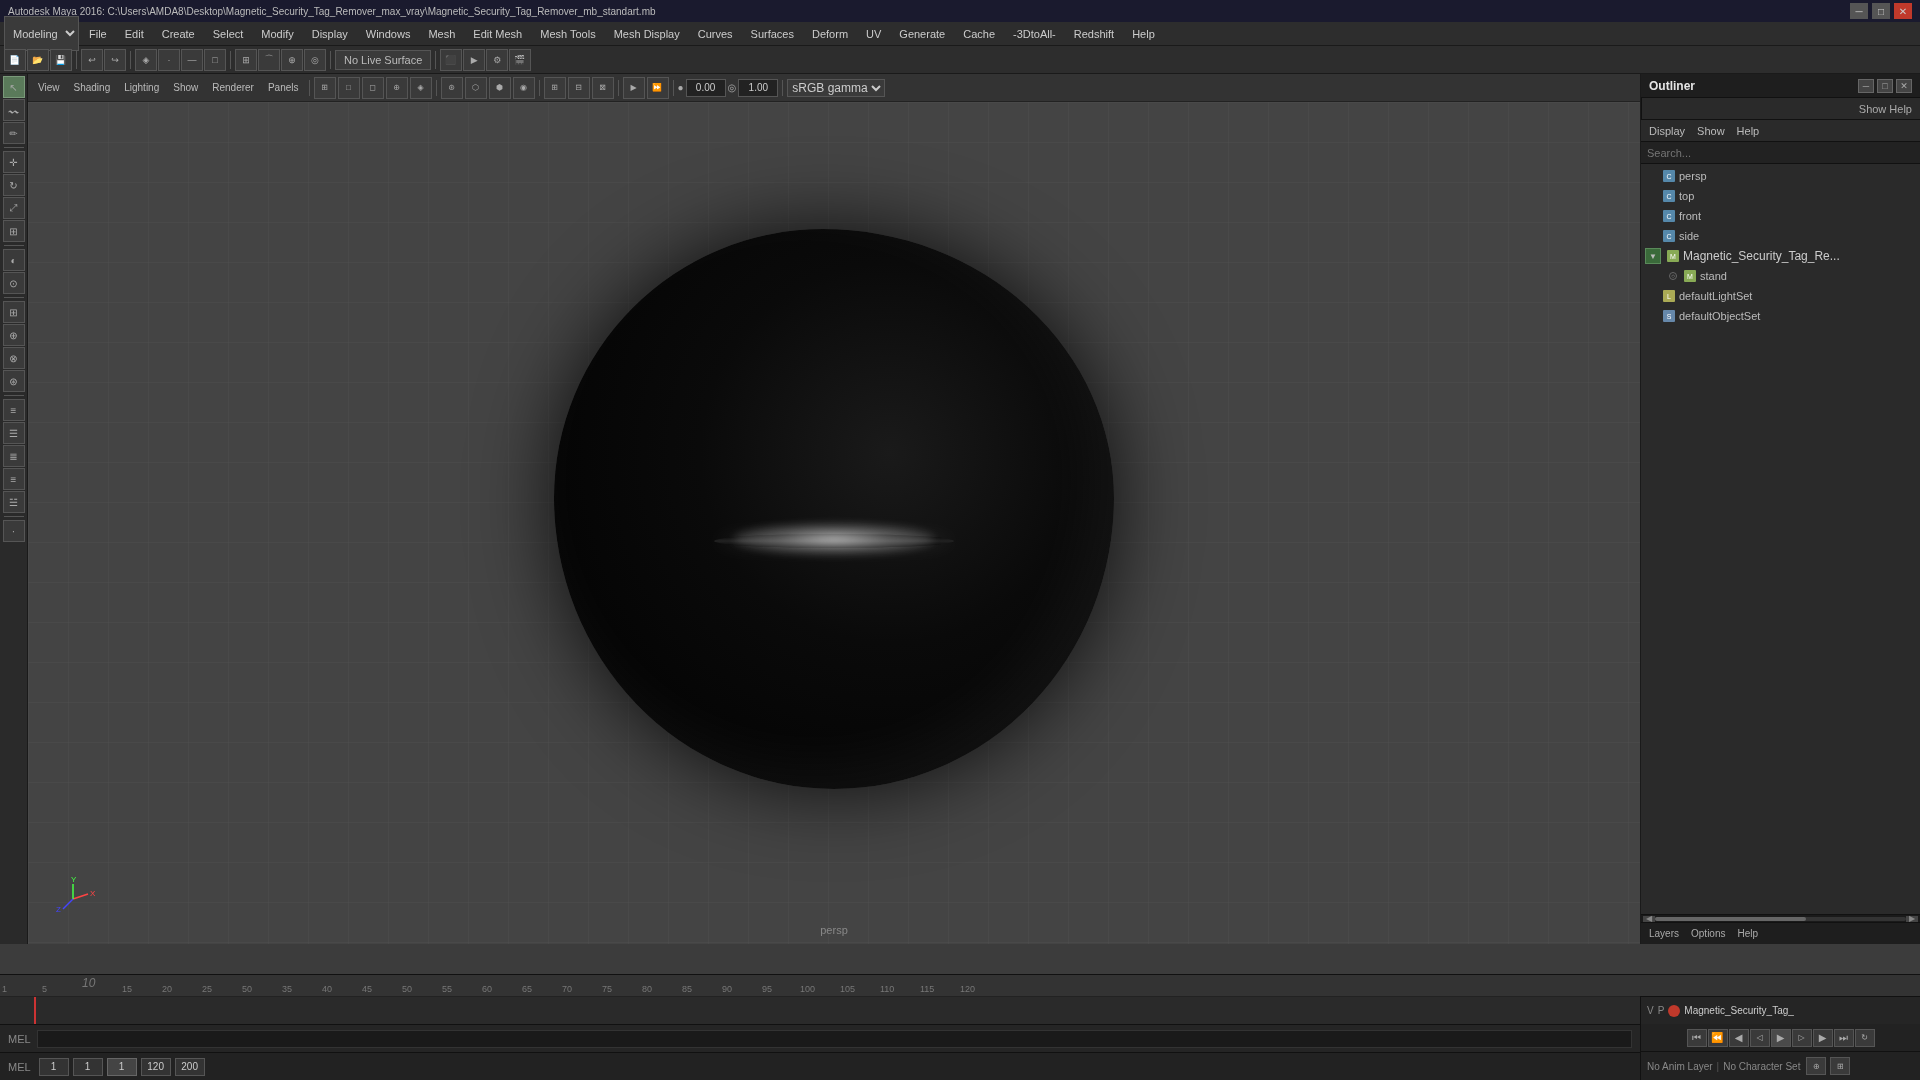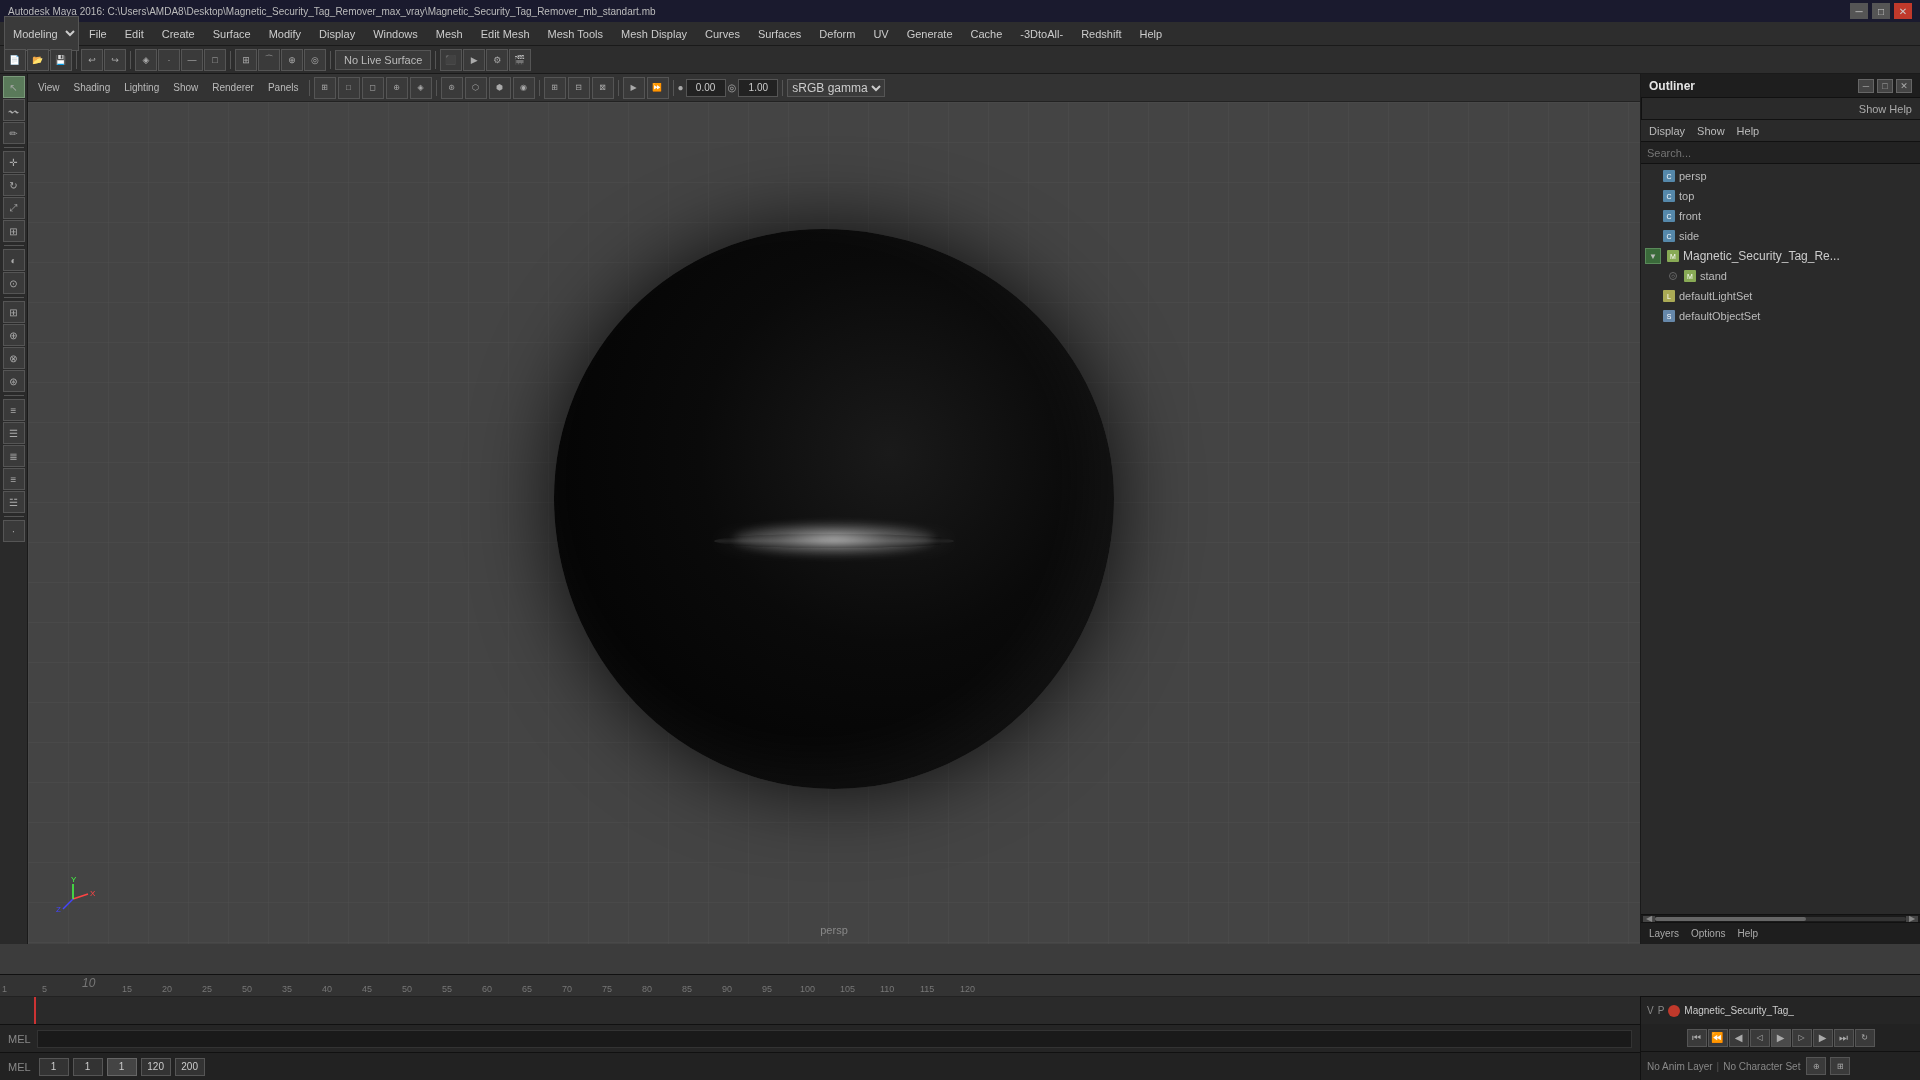--- a/index.html
+++ b/index.html
@@ -635,21 +635,21 @@
   </div>
 </div>
 
 <div id="menu-bar">
   <select class="menu-item" style="background:#3a3a3a;border:1px solid #555;color:#ccc;font-size:11px;height:35px;padding:0 4px;">
     <option>Modeling</option>
   </select>
   <div class="menu-item">File</div>
   <div class="menu-item">Edit</div>
   <div class="menu-item">Create</div>
-  <div class="menu-item">Surface</div>
+  <div class="menu-item">Select</div>
   <div class="menu-item">Modify</div>
   <div class="menu-item">Display</div>
   <div class="menu-item">Windows</div>
   <div class="menu-item">Mesh</div>
   <div class="menu-item">Edit Mesh</div>
   <div class="menu-item">Mesh Tools</div>
   <div class="menu-item">Mesh Display</div>
   <div class="menu-item">Curves</div>
   <div class="menu-item">Surfaces</div>
   <div class="menu-item">Deform</div>

